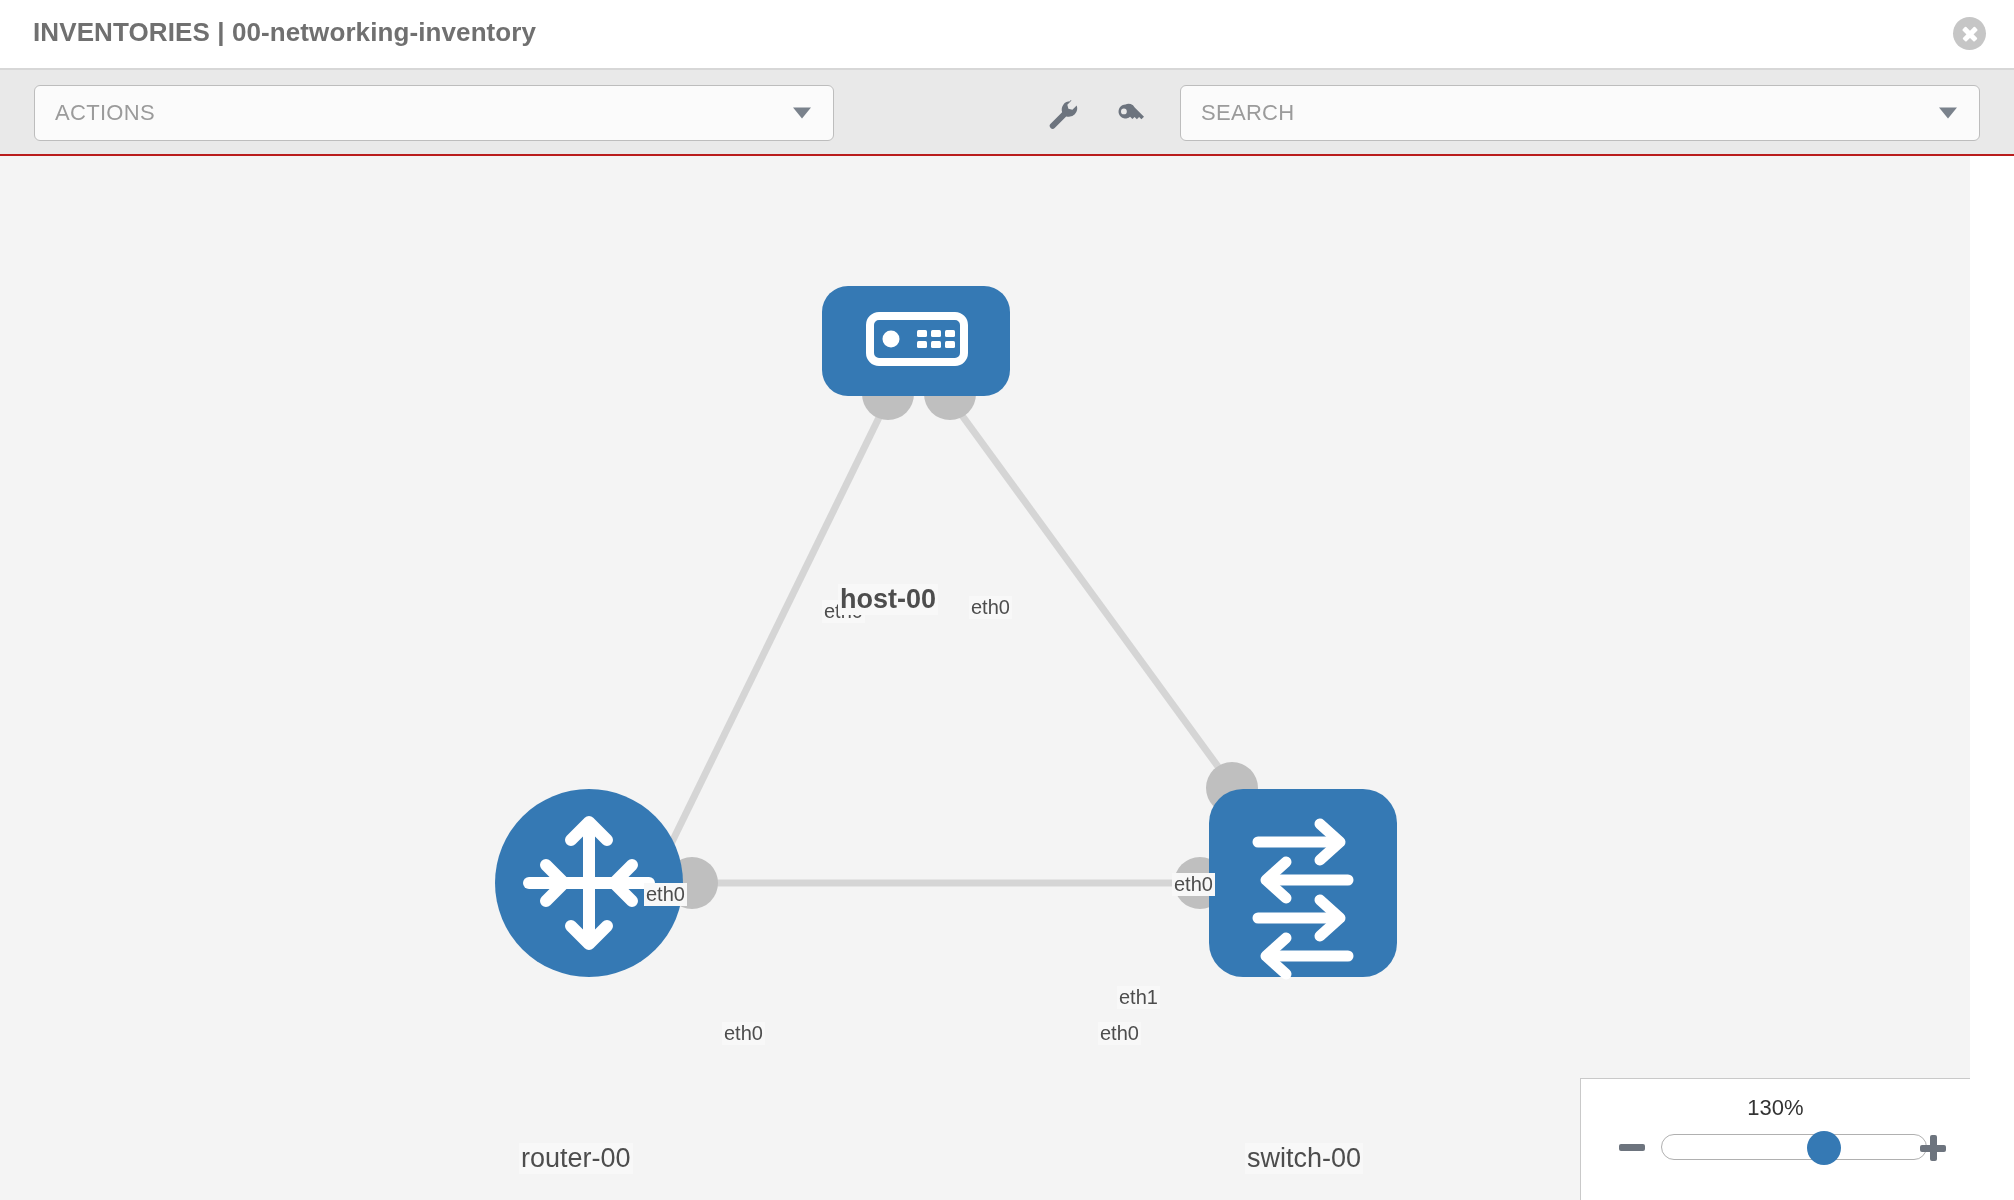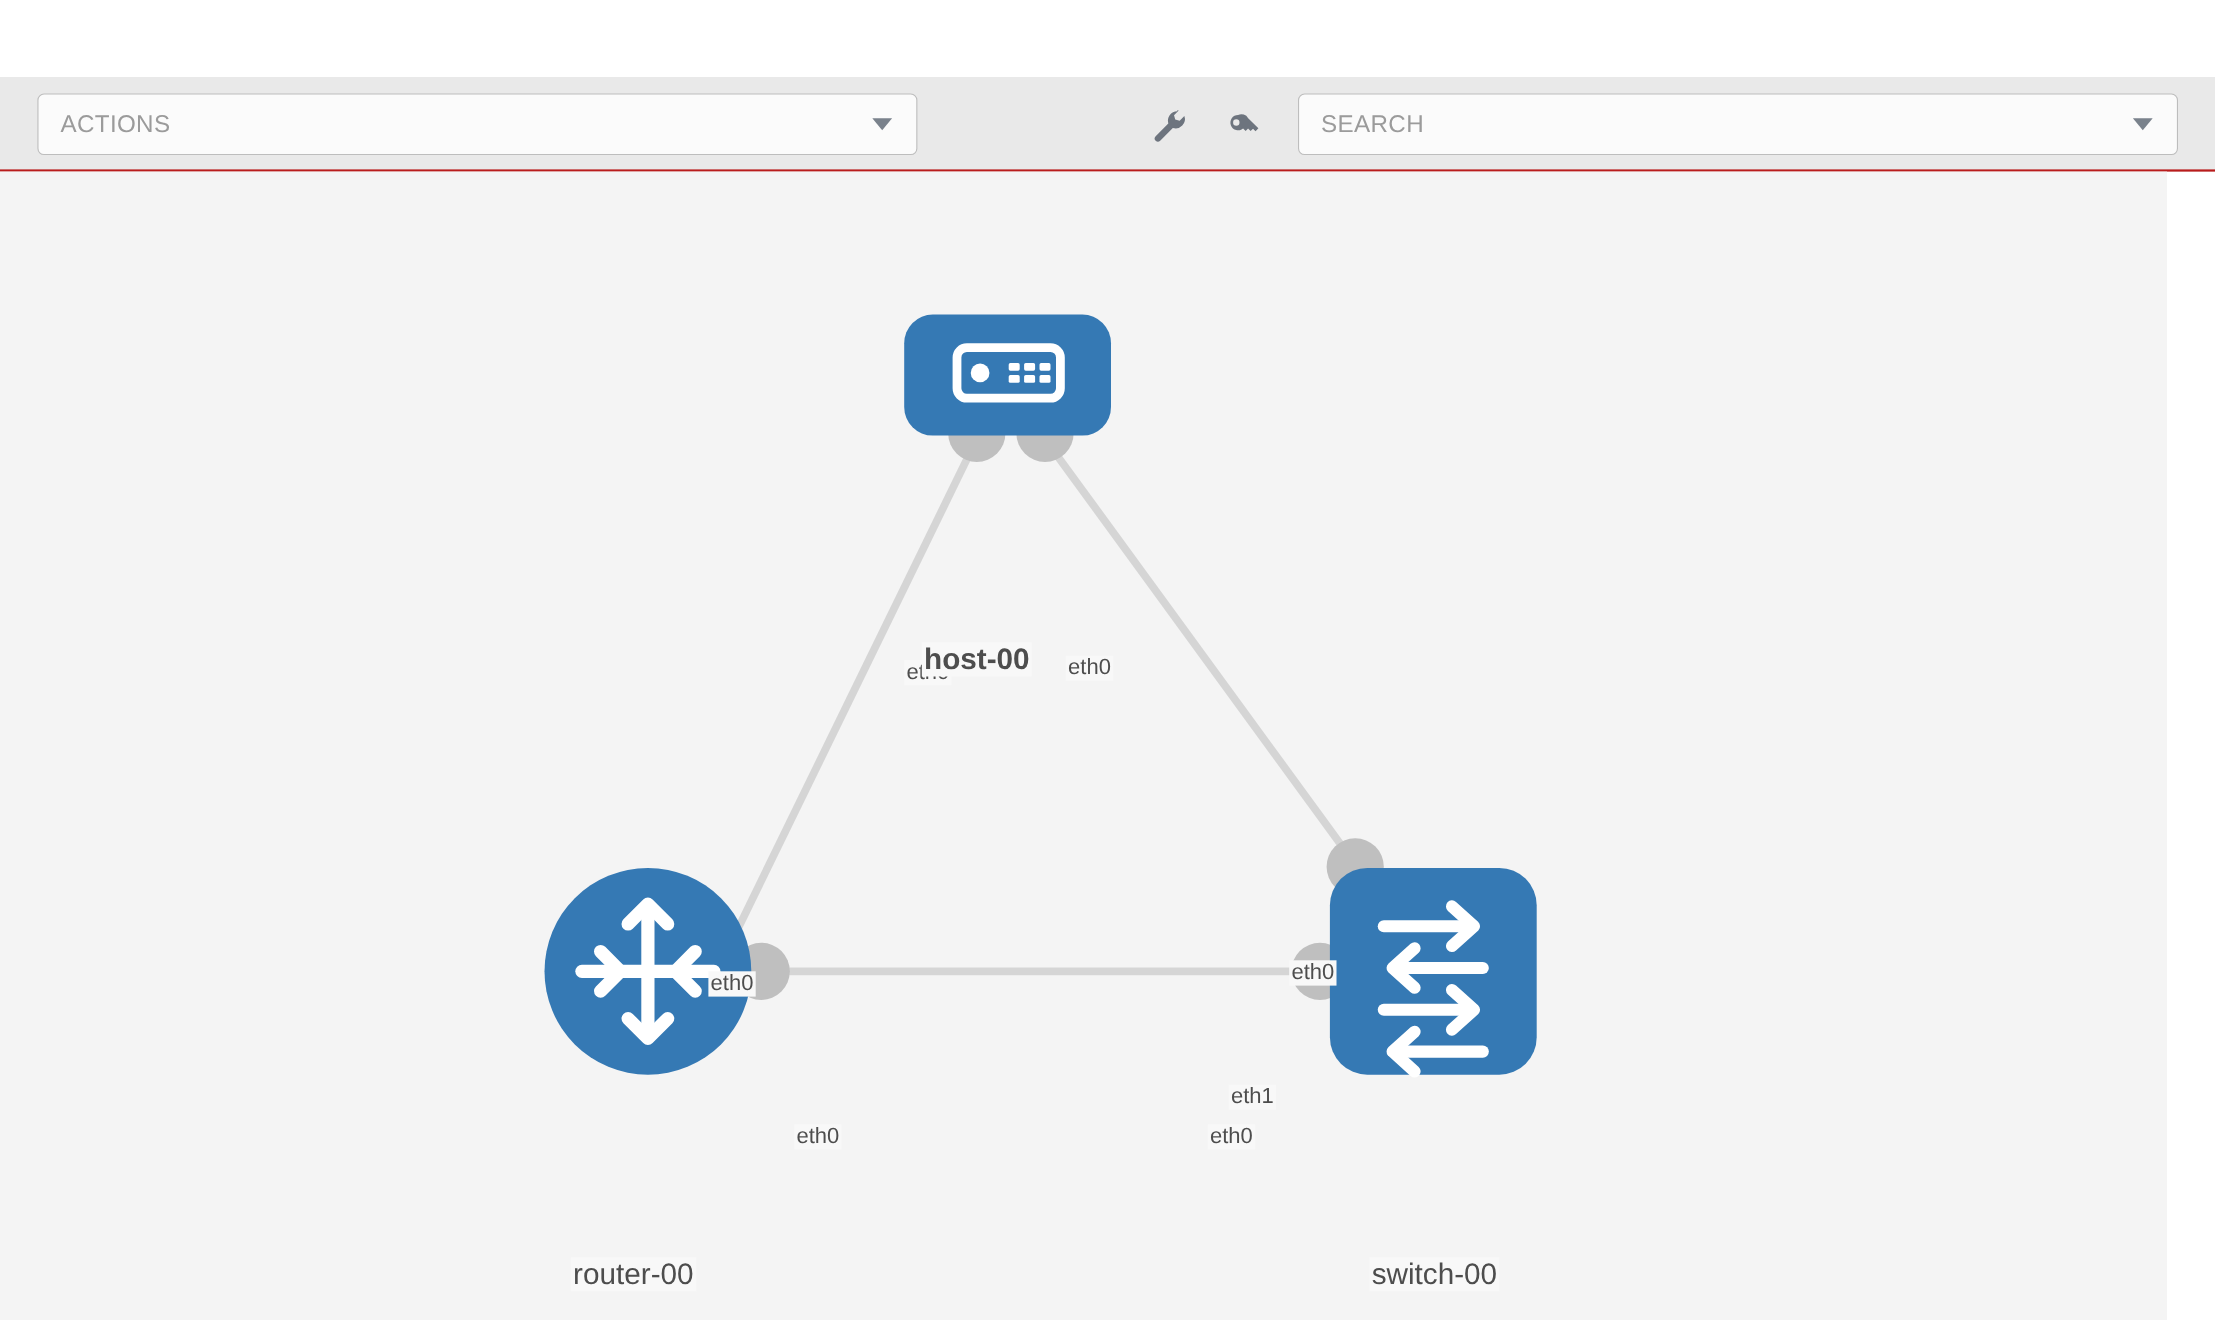--- a/index.html
+++ b/index.html
@@ -204,20 +204,24 @@
     border-radius: 50%;
     background: #3579b4;
     cursor: grab;
   }
 </style>
 </head>
 <body>
 
 <div id="app">
 
+  <div class="header">
+    <div class="header-title">INVENTORIES | 00-networking-inventory</div>
+    <div class="close-btn"></div>
+  </div>
 
   <div class="toolbar">
 
     <div class="select-box" id="actions-select">
       <span class="sel-label">ACTIONS</span>
       <span class="caret"></span>
     </div>
 
     <div class="tool-icon" id="wrench-btn">
       <svg viewBox="0 0 34 34" width="34" height="34" aria-hidden="true">
@@ -331,15 +335,23 @@
     <span class="iface-label" style="left:1172px; top:717px;">eth0</span>
 
     <span class="iface-label" style="left:722px; top:866px;">eth0</span>
     <span class="iface-label" style="left:1098px; top:866px;">eth0</span>
     <span class="iface-label" style="left:1117px; top:830px;">eth1</span>
 
     <span class="node-label" style="left:838px; top:428px;font-weight:bold;">host-00</span>
     <span class="node-label" style="left:499px; top:987px;margin-left:20px;">router-00</span>
     <span class="node-label" style="left:1245px; top:987px;">switch-00</span>
 
+    <div class="zoom-panel">
+      <div class="zoom-pct">130%</div>
+      <div class="zoom-minus"></div>
+      <div class="zoom-track">
+        <div class="zoom-handle" id="zoom-handle" style="left: 145.26px;"></div>
+      </div>
+      <div class="zoom-plus"></div>
+    </div>
 
   </div>
 </div>
 
 </body></html>

